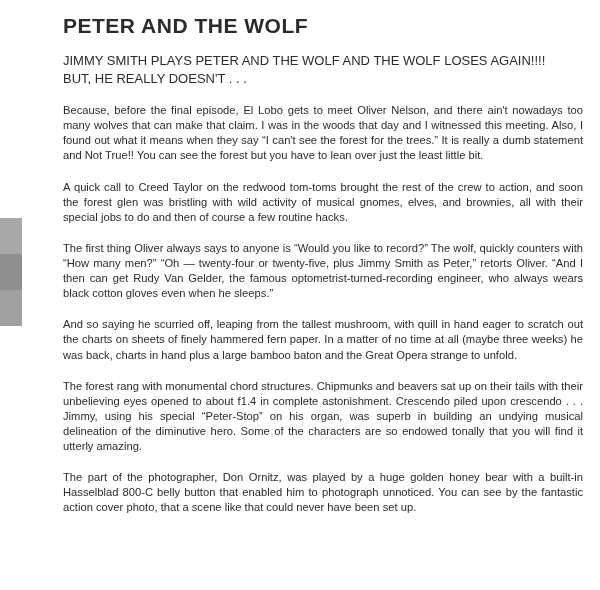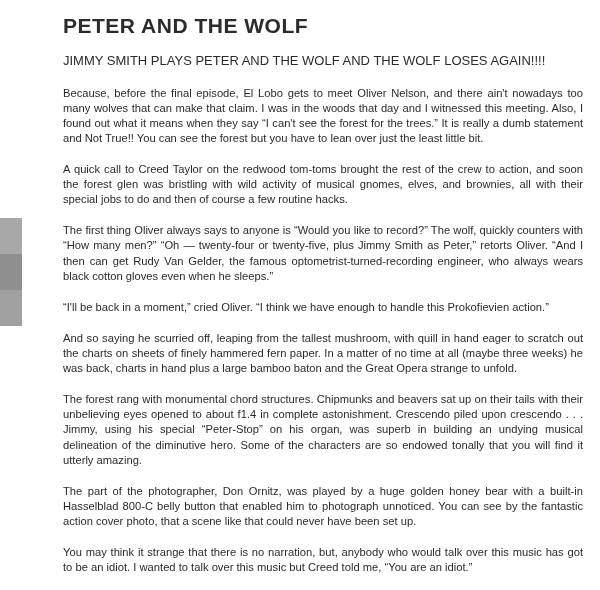--- a/index.html
+++ b/index.html
@@ -69,25 +69,24 @@
   <div class="swatch" style="background:#8f8f8f"></div>
   <div class="swatch" style="background:#a0a0a0"></div>
 </div>
 
 <div class="page">
 
   <h1 class="title">PETER AND THE WOLF</h1>
 
   <div class="lead">
     <div>JIMMY SMITH PLAYS PETER AND THE WOLF AND THE WOLF LOSES AGAIN!!!!</div>
+    <div>BUT, HE REALLY DOESN'T . . .</div>
   </div>
 
   <p class="body">Because, before the final episode, El Lobo gets to meet Oliver Nelson, and there ain't nowadays too many wolves that can make that claim. I was in the woods that day and I witnessed this meeting. Also, I found out what it means when they say “I can't see the forest for the trees.” It is really a dumb statement and Not True!! You can see the forest but you have to lean over just the least little bit.</p>
   <p class="body">A quick call to Creed Taylor on the redwood tom-toms brought the rest of the crew to action, and soon the forest glen was bristling with wild activity of musical gnomes, elves, and brownies, all with their special jobs to do and then of course a few routine hacks.</p>
   <p class="body">The first thing Oliver always says to anyone is “Would you like to record?” The wolf, quickly counters with “How many men?” “Oh — twenty-four or twenty-five, plus Jimmy Smith as Peter,” retorts Oliver. “And I then can get Rudy Van Gelder, the famous optometrist-turned-recording engineer, who always wears black cotton gloves even when he sleeps.”</p>
-  <p class="body nojust">“I'll be back in a moment,” cried Oliver. “I think we have enough to handle this Prokofievien action.”</p>
   <p class="body">And so saying he scurried off, leaping from the tallest mushroom, with quill in hand eager to scratch out the charts on sheets of finely hammered fern paper. In a matter of no time at all (maybe three weeks) he was back, charts in hand plus a large bamboo baton and the Great Opera strange to unfold.</p>
   <p class="body">The forest rang with monumental chord structures. Chipmunks and beavers sat up on their tails with their unbelieving eyes opened to about f1.4 in complete astonishment. Crescendo piled upon crescendo . . . Jimmy, using his special “Peter-Stop” on his organ, was superb in building an undying musical delineation of the diminutive hero. Some of the characters are so endowed tonally that you will find it utterly amazing.</p>
   <p class="body">The part of the photographer, Don Ornitz, was played by a huge golden honey bear with a built-in Hasselblad 800-C belly button that enabled him to photograph unnoticed. You can see by the fantastic action cover photo, that a scene like that could never have been set up.</p>
-  <p class="body">You may think it strange that there is no narration, but, anybody who would talk over this music has got to be an idiot. I wanted to talk over this music but Creed told me, “You are an idiot.”</p>
 
 
 </div>
 
 </body></html>

